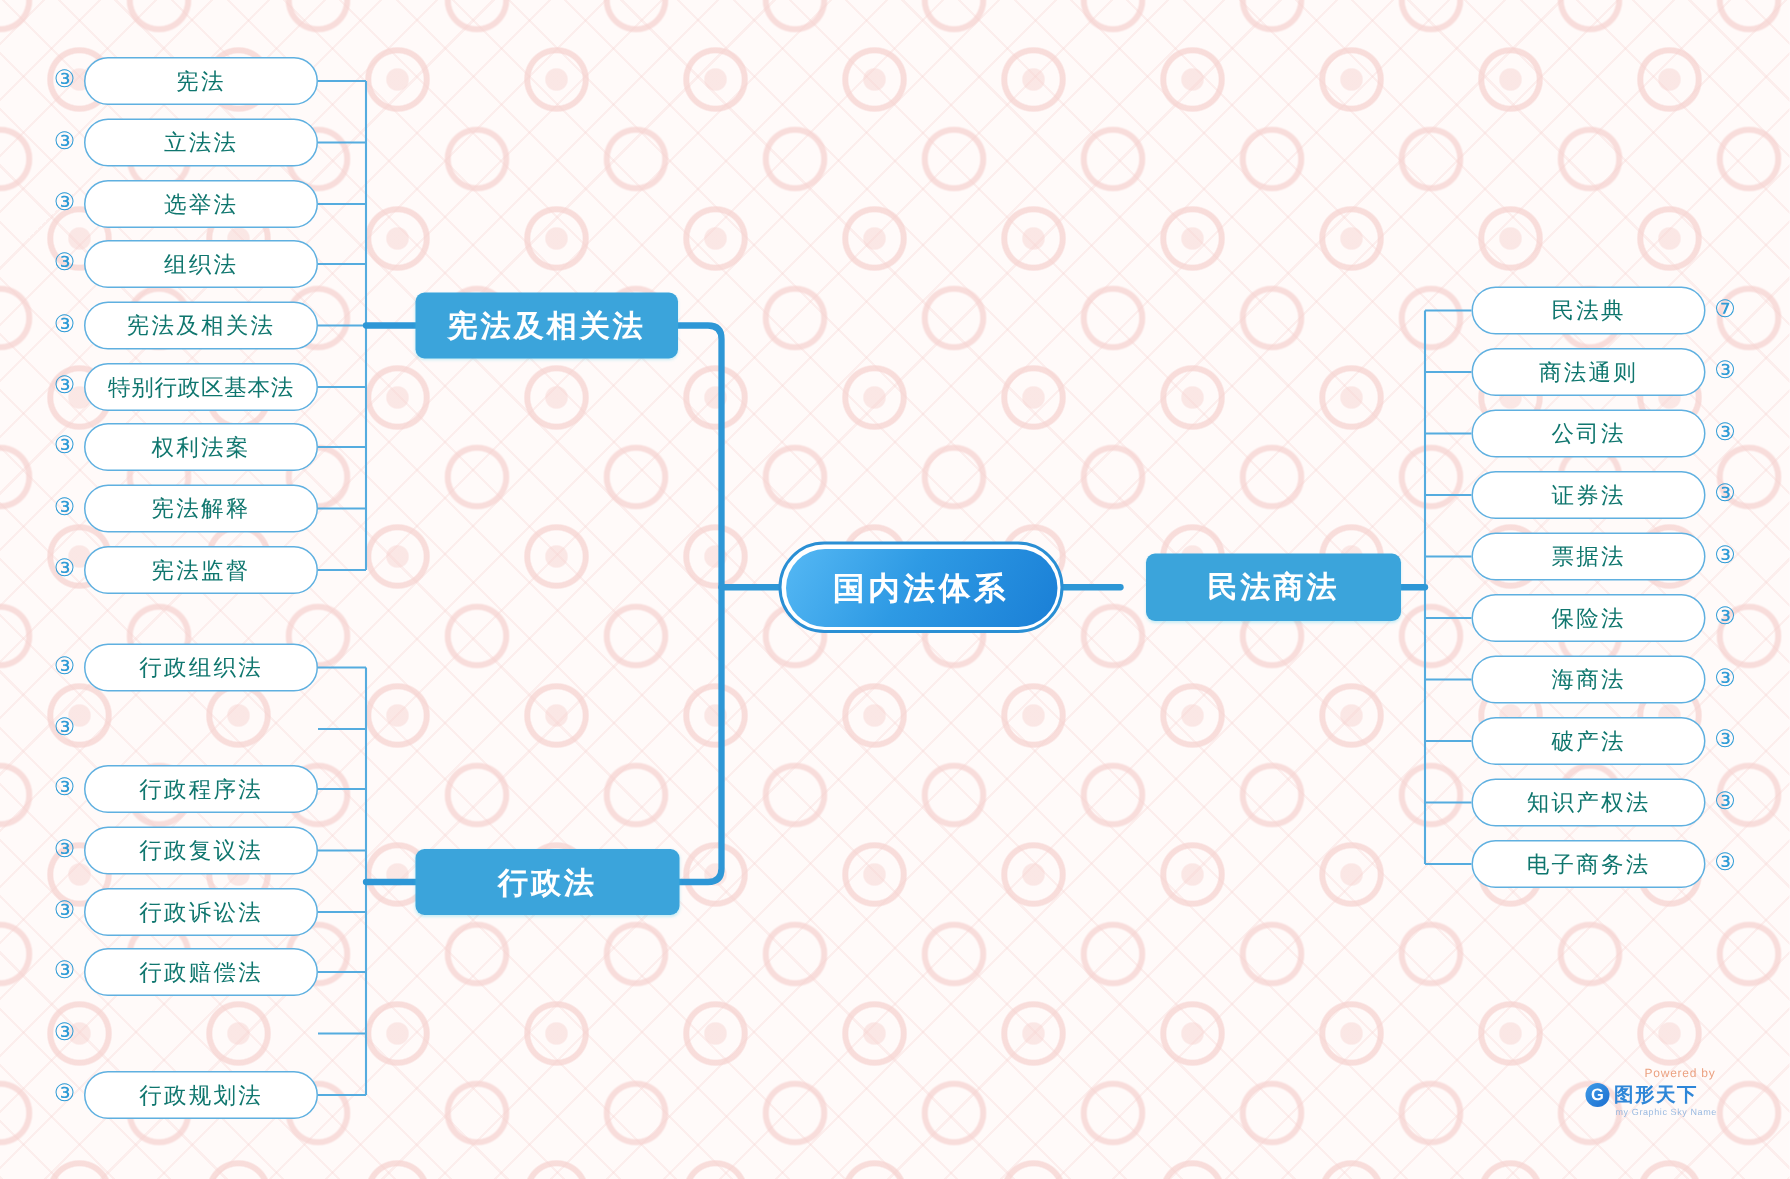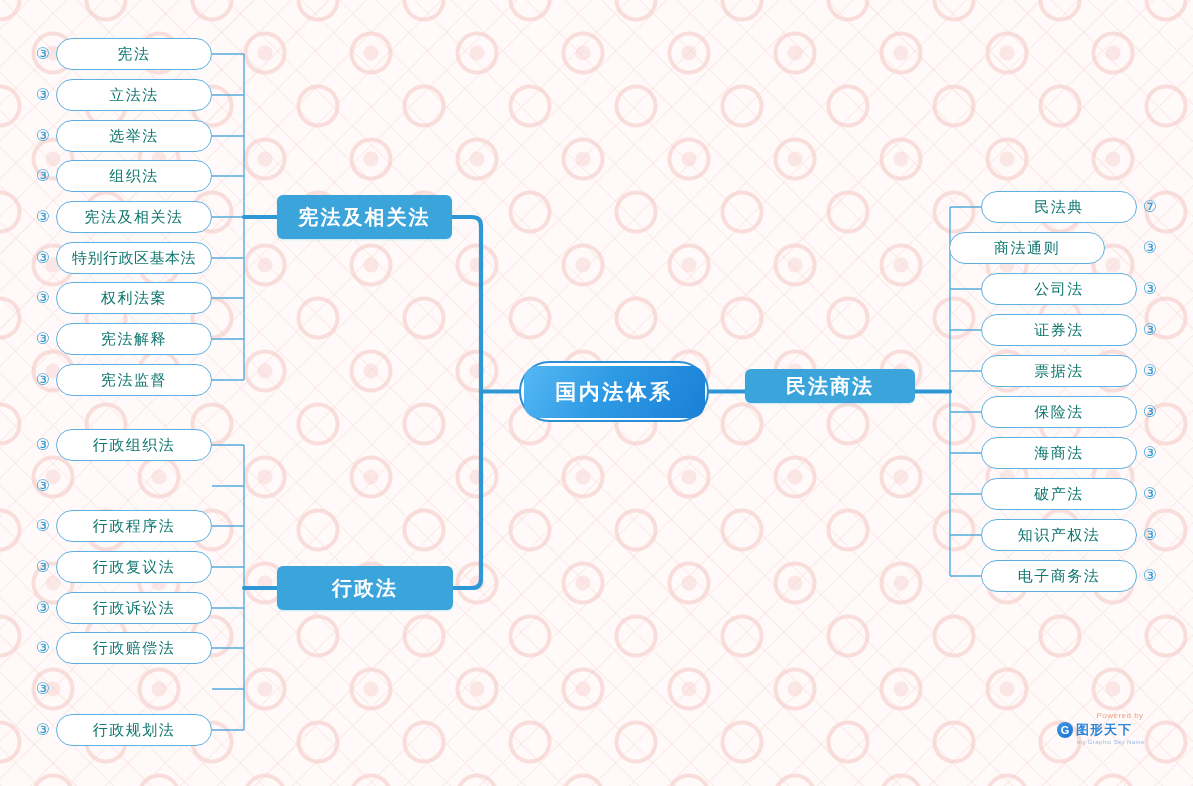--- a/index.html
+++ b/index.html
@@ -32,21 +32,21 @@
     background:#3BA4DB;border-radius:6px;
     display:flex;align-items:center;justify-content:center;
     font-size:20px;font-weight:bold;color:#FFFFFF;letter-spacing:2px;white-space:nowrap;
     box-shadow:0 1px 2px rgba(36,199,235,0.25);
   }
   .center-node{
     position:absolute;z-index:3;left:519px;top:361px;width:190px;height:61px;box-sizing:border-box;
     background:#FFFFFF;border:2px solid #2A8FD4;border-radius:31px;padding:2.5px;
   }
   .center-node .inner{
-    width:100%;height:100%;box-sizing:border-box;border-radius:14px;
+    width:100%;height:100%;box-sizing:border-box;border-radius:26px;
     background:linear-gradient(120deg,#55B8F4 0%,#2E9AE4 45%,#1A7FD6 100%);
     display:flex;align-items:center;justify-content:center;
     font-size:21px;font-weight:bold;color:#FFFFFF;letter-spacing:2.5px;white-space:nowrap;
   }
   .watermark{position:absolute;z-index:2;left:1057px;top:711px;width:110px;}
   .watermark .powered{font-size:8px;color:#E8926C;letter-spacing:.5px;margin:0 0 1px 16px;opacity:.85;text-align:center;}
   .watermark .brandrow{display:flex;align-items:center;gap:3px;}
   .watermark .logo{
     width:16px;height:16px;border-radius:50%;
     background:linear-gradient(135deg,#3E9BE8,#1D6FD0);
@@ -112,42 +112,42 @@
   <span class="badge" style="left:33px;top:599px">③</span>
   <div class="leaf" style="left:56px;top:592px">行政诉讼法</div>
   <span class="badge" style="left:33px;top:639px">③</span>
   <div class="leaf" style="left:56px;top:632px">行政赔偿法</div>
   <span class="badge" style="left:33px;top:680px">③</span>
   <span class="badge" style="left:33px;top:721px">③</span>
   <div class="leaf" style="left:56px;top:714px">行政规划法</div>
 
   <div class="leaf" style="left:981px;top:191px">民法典</div>
   <span class="badge" style="left:1140px;top:198px">⑦</span>
-  <div class="leaf" style="left:949px;top:232px">商法通则</div>
+  <div class="leaf" style="left:981px;top:232px">商法通则</div>
   <span class="badge" style="left:1140px;top:239px">③</span>
   <div class="leaf" style="left:981px;top:273px">公司法</div>
   <span class="badge" style="left:1140px;top:280px">③</span>
   <div class="leaf" style="left:981px;top:314px">证券法</div>
   <span class="badge" style="left:1140px;top:321px">③</span>
   <div class="leaf" style="left:981px;top:355px">票据法</div>
   <span class="badge" style="left:1140px;top:362px">③</span>
   <div class="leaf" style="left:981px;top:396px">保险法</div>
   <span class="badge" style="left:1140px;top:403px">③</span>
   <div class="leaf" style="left:981px;top:437px">海商法</div>
   <span class="badge" style="left:1140px;top:444px">③</span>
   <div class="leaf" style="left:981px;top:478px">破产法</div>
   <span class="badge" style="left:1140px;top:485px">③</span>
   <div class="leaf" style="left:981px;top:519px">知识产权法</div>
   <span class="badge" style="left:1140px;top:526px">③</span>
   <div class="leaf" style="left:981px;top:560px">电子商务法</div>
   <span class="badge" style="left:1140px;top:567px">③</span>
 
   <div class="branch" style="left:277px;top:195px;width:175px;height:44px">宪法及相关法</div>
   <div class="branch" style="left:277px;top:566px;width:176px;height:44px">行政法</div>
-  <div class="branch" style="left:745px;top:369px;width:170px;height:34px">民法商法</div>
+  <div class="branch" style="left:764px;top:369px;width:170px;height:45px">民法商法</div>
 
   <div class="center-node">
     <div class="inner">国内法体系</div>
   </div>
 
   <div class="watermark">
     <div class="powered">Powered by</div>
     <div class="brandrow">
       <div class="logo">G</div>
       <span class="brand">图形天下</span>

